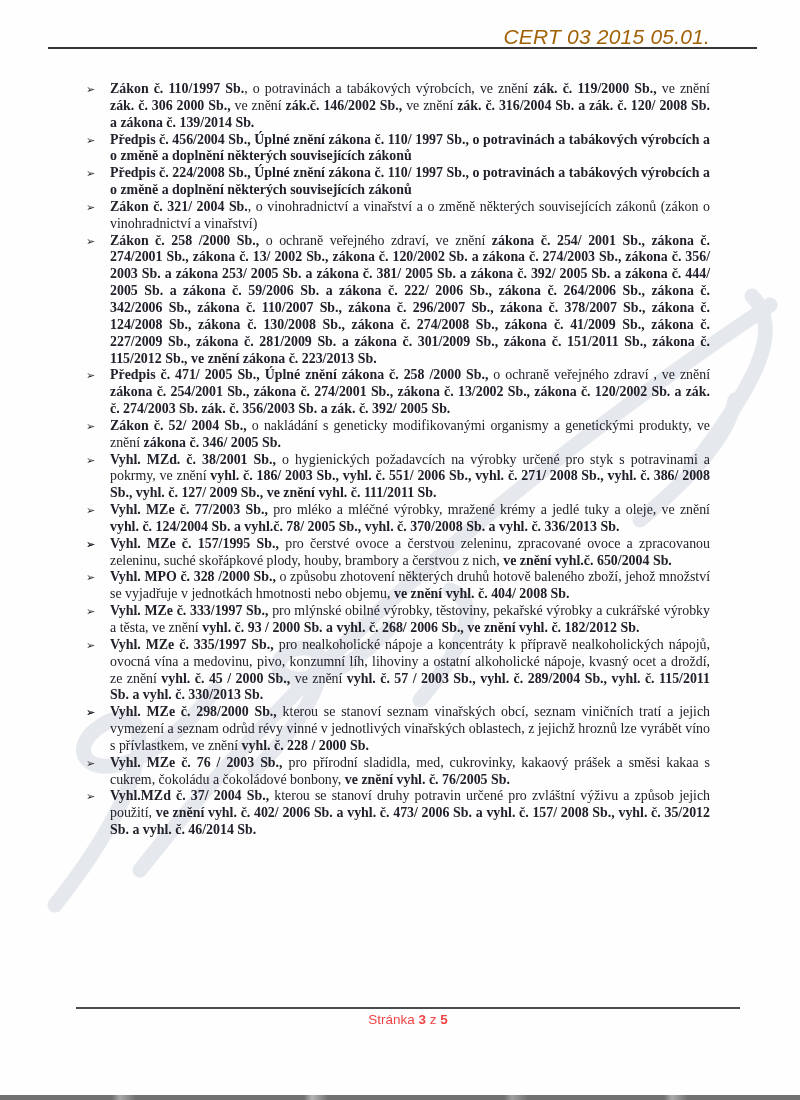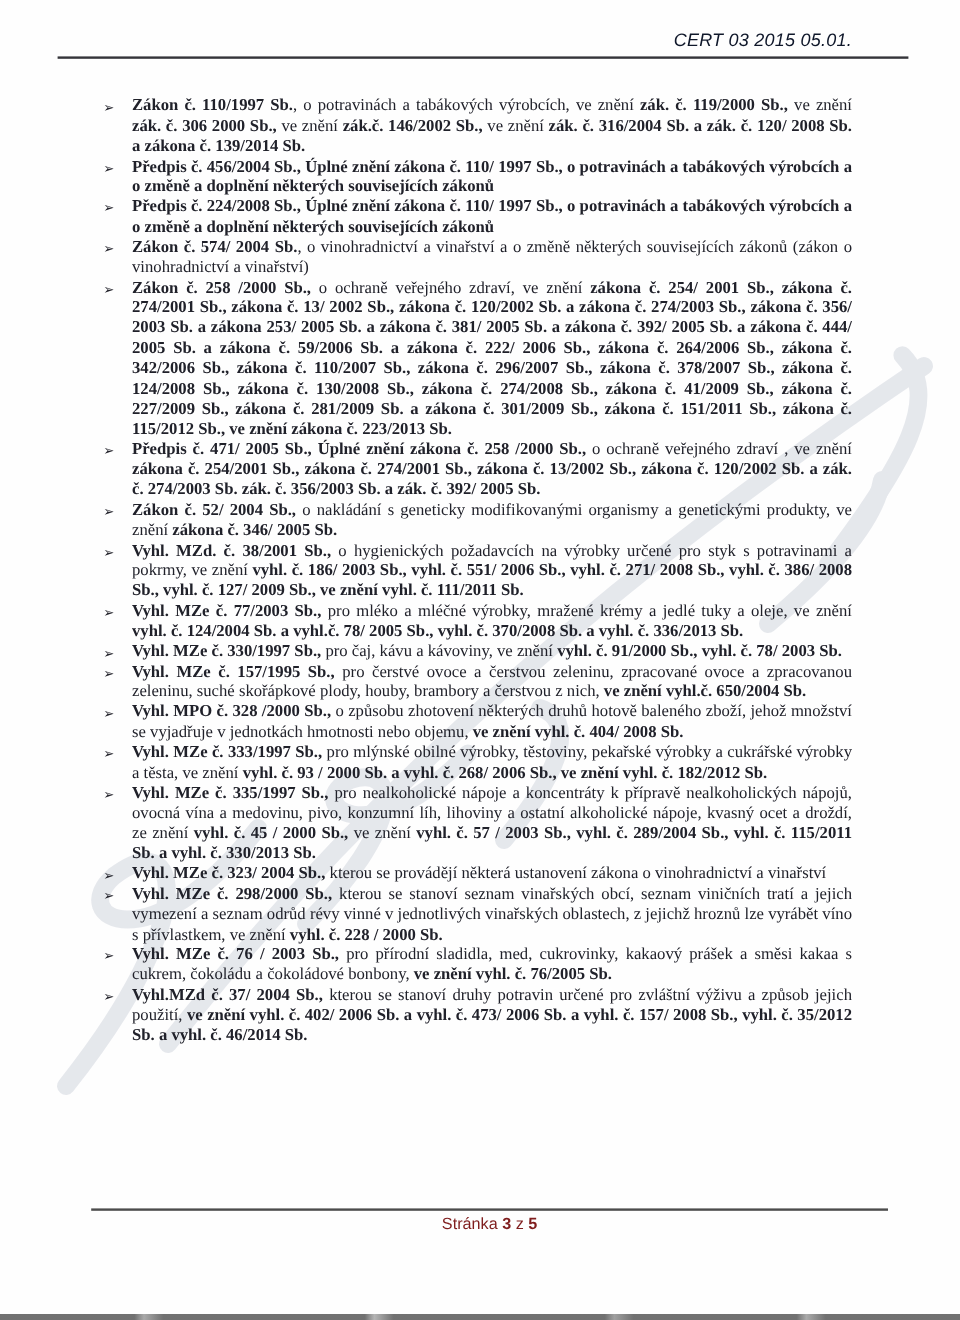--- a/index.html
+++ b/index.html
@@ -17,23 +17,23 @@
     font-family:"Liberation Serif", serif;
     color:var(--text);
   }
   .watermark{
     position:absolute;inset:0;z-index:0;pointer-events:none;
   }
   .header-code{
     position:absolute;top:25px;right:90px;z-index:2;
     font-family:"Liberation Sans", sans-serif;
     font-style:italic;
-    font-size:15px;
+    font-size:21px;
     letter-spacing:.2px;
-    color:#0f172a;
+    color:#a16207;
   }
   .header-rule{
     position:absolute;top:47px;left:48px;width:709px;height:2px;
     background:var(--rule);z-index:2;
   }
   .law-list{
     position:absolute;top:81px;left:110px;width:600px;z-index:1;
     font-size:13.9px;line-height:16.85px;
   }
   .item{
@@ -48,21 +48,21 @@
     font-size:11px;color:#24242c;
   }
   .footer-rule{
     position:absolute;top:1007px;left:76px;width:664px;height:1.5px;
     background:#4c4c4c;z-index:2;
   }
   .footer{
     position:absolute;top:1012px;left:76px;width:664px;z-index:2;
     text-align:center;
     font-family:"Liberation Sans", sans-serif;
-    font-size:13.5px;color:#7f1d1d;
+    font-size:13.5px;color:#ef4444;
   }
   .footer b{font-weight:bold;}
   .scan-strip{
     position:absolute;bottom:0;left:0;width:100%;height:5px;z-index:3;
     background:linear-gradient(90deg,
       var(--strip) 0%, var(--strip) 14%, #9a9a9a 15%, var(--strip) 17%,
       var(--strip) 38%, #a8a8a8 39%, var(--strip) 41%,
       var(--strip) 63%, #8f8f8f 64%, var(--strip) 66%,
       var(--strip) 83%, #9c9c9c 84%, var(--strip) 86%, var(--strip) 100%);
     opacity:.85;
@@ -85,32 +85,32 @@
   </svg>
 
   <div class="header-code">CERT 03 2015 05.01.</div>
 
   <div class="header-rule"></div>
 
   <div class="law-list">
       <div class="item"><span class="bullet">➢</span><span><b>Zákon č. 110/1997 Sb.</b><span>, o potravinách a tabákových výrobcích, ve znění </span><b>zák. č. 119/2000 Sb.,</b><span> ve znění </span><b>zák. č. 306 2000 Sb.,</b><span> ve znění </span><b>zák.č. 146/2002 Sb.,</b><span> ve znění </span><b>zák. č. 316/2004 Sb. a zák. č. 120/ 2008 Sb. a zákona č. 139/2014 Sb.</b></span></div>
       <div class="item"><span class="bullet">➢</span><span><b>Předpis č. 456/2004 Sb., Úplné znění zákona č. 110/ 1997 Sb., o potravinách a tabákových výrobcích a o změně a doplnění některých souvisejících zákonů</b></span></div>
       <div class="item"><span class="bullet">➢</span><span><b>Předpis č. 224/2008 Sb., Úplné znění zákona č. 110/ 1997 Sb., o potravinách a tabákových výrobcích a o změně a doplnění některých souvisejících zákonů</b></span></div>
-      <div class="item"><span class="bullet">➢</span><span><b>Zákon č. 574/ 2004 Sb.</b><span>, o vinohradnictví a vinařství a o změně některých souvisejících zákonů (zákon o vinohradnictví a vinařství)</span></span></div>
+      <div class="item"><span class="bullet">➢</span><span><b>Zákon č. 321/ 2004 Sb.</b><span>, o vinohradnictví a vinařství a o změně některých souvisejících zákonů (zákon o vinohradnictví a vinařství)</span></span></div>
       <div class="item"><span class="bullet">➢</span><span><b>Zákon č. 258 /2000 Sb.,</b><span> o ochraně veřejného zdraví, ve znění </span><b>zákona č. 254/ 2001 Sb., zákona č. 274/2001 Sb., zákona č. 13/ 2002 Sb., zákona č. 120/2002 Sb. a zákona č. 274/2003 Sb., zákona č. 356/ 2003 Sb. a zákona 253/ 2005 Sb. a zákona č. 381/ 2005 Sb. a zákona č. 392/ 2005 Sb. a zákona č. 444/ 2005 Sb. a zákona č. 59/2006 Sb. a zákona č. 222/ 2006 Sb., zákona č. 264/2006 Sb., zákona č. 342/2006 Sb., zákona č. 110/2007 Sb., zákona č. 296/2007 Sb., zákona č. 378/2007 Sb., zákona č. 124/2008 Sb., zákona č. 130/2008 Sb., zákona č. 274/2008 Sb., zákona č. 41/2009 Sb., zákona č. 227/2009 Sb., zákona č. 281/2009 Sb. a zákona č. 301/2009 Sb., zákona č. 151/2011 Sb., zákona č. 115/2012 Sb., ve znění zákona č. 223/2013 Sb.</b></span></div>
       <div class="item"><span class="bullet">➢</span><span><b>Předpis č. 471/ 2005 Sb., Úplné znění zákona č. 258 /2000 Sb.,</b><span> o ochraně veřejného zdraví , ve znění </span><b>zákona č. 254/2001 Sb., zákona č. 274/2001 Sb., zákona č. 13/2002 Sb., zákona č. 120/2002 Sb. a zák. č. 274/2003 Sb.  zák. č. 356/2003 Sb. a zák. č. 392/ 2005 Sb.</b></span></div>
       <div class="item"><span class="bullet">➢</span><span><b>Zákon č. 52/ 2004 Sb.,</b><span> o nakládání s geneticky modifikovanými organismy a genetickými produkty, ve znění </span><b>zákona č. 346/ 2005 Sb.</b></span></div>
       <div class="item"><span class="bullet">➢</span><span><b>Vyhl. MZd. č. 38/2001 Sb.,</b><span> o hygienických požadavcích na výrobky určené pro styk s potravinami a pokrmy, ve znění </span><b>vyhl. č. 186/ 2003 Sb., vyhl. č. 551/ 2006 Sb., vyhl. č. 271/ 2008 Sb., vyhl. č. 386/ 2008 Sb., vyhl. č. 127/ 2009 Sb., ve znění vyhl. č. 111/2011 Sb.</b></span></div>
       <div class="item"><span class="bullet">➢</span><span><b>Vyhl. MZe č. 77/2003 Sb.,</b><span> pro mléko a mléčné výrobky, mražené krémy a jedlé tuky a oleje, ve znění </span><b>vyhl. č. 124/2004 Sb. a vyhl.č. 78/ 2005 Sb., vyhl. č. 370/2008 Sb. a vyhl. č. 336/2013 Sb.</b></span></div>
-      <div class="item"><span class="bullet">➢</span><span><b>Vyhl. MZe č. 330/1997 Sb.,</b><span> pro čaj, kávu a kávoviny, ve znění </span><b>vyhl. č. 91/2000 Sb., vyhl. č. 78/ 2003 Sb.</b></span></div>
+      <div class="item"><span class="bullet">➢</span></div>
       <div class="item"><span class="bullet">➢</span><span><b>Vyhl. MZe č. 157/1995 Sb.,</b><span> pro čerstvé ovoce a čerstvou zeleninu, zpracované ovoce a zpracovanou zeleninu, suché skořápkové plody, houby, brambory a čerstvou z nich, </span><b>ve znění vyhl.č. 650/2004 Sb.</b></span></div>
       <div class="item"><span class="bullet">➢</span><span><b>Vyhl. MPO č. 328 /2000 Sb.,</b><span> o způsobu zhotovení některých druhů hotově baleného zboží, jehož množství se vyjadřuje v jednotkách hmotnosti nebo objemu, </span><b>ve znění vyhl. č. 404/ 2008 Sb.</b></span></div>
       <div class="item"><span class="bullet">➢</span><span><b>Vyhl. MZe č. 333/1997 Sb.,</b><span> pro mlýnské obilné výrobky, těstoviny, pekařské výrobky a cukrářské výrobky a těsta, ve znění </span><b>vyhl. č. 93 / 2000 Sb. a vyhl. č. 268/ 2006 Sb., ve znění vyhl. č. 182/2012 Sb.</b></span></div>
       <div class="item"><span class="bullet">➢</span><span><b>Vyhl. MZe č. 335/1997 Sb.,</b><span> pro nealkoholické nápoje a koncentráty k přípravě nealkoholických nápojů, ovocná vína a medovinu, pivo, konzumní líh, lihoviny a ostatní alkoholické nápoje, kvasný ocet a droždí, ze znění </span><b>vyhl. č. 45 / 2000 Sb.,</b><span> ve znění </span><b>vyhl. č. 57 / 2003 Sb., vyhl. č. 289/2004 Sb., vyhl. č. 115/2011 Sb. a vyhl. č. 330/2013 Sb.</b></span></div>
-      <div class="item"><span class="bullet">➢</span><span><b>Vyhl. MZe č. 323/ 2004 Sb.,</b><span> kterou se provádějí některá ustanovení zákona o vinohradnictví a vinařství</span></span></div>
+      <div class="item"><span class="bullet">➢</span></div>
       <div class="item"><span class="bullet">➢</span><span><b>Vyhl. MZe č. 298/2000 Sb.,</b><span> kterou se stanoví seznam vinařských obcí, seznam viničních tratí a jejich vymezení a seznam odrůd révy vinné v jednotlivých vinařských oblastech, z jejichž hroznů lze vyrábět víno s přívlastkem, ve znění </span><b>vyhl. č. 228 / 2000 Sb.</b></span></div>
       <div class="item"><span class="bullet">➢</span><span><b>Vyhl. MZe č. 76 / 2003 Sb.,</b><span> pro přírodní sladidla, med, cukrovinky, kakaový prášek a směsi kakaa s cukrem, čokoládu a čokoládové bonbony, </span><b>ve znění vyhl. č. 76/2005 Sb.</b></span></div>
       <div class="item"><span class="bullet">➢</span><span><b>Vyhl.MZd č. 37/ 2004 Sb.,</b><span> kterou se stanoví druhy potravin určené pro zvláštní výživu a způsob jejich použití, </span><b>ve znění vyhl. č. 402/ 2006 Sb. a vyhl. č. 473/ 2006 Sb. a vyhl. č. 157/ 2008 Sb., vyhl. č. 35/2012 Sb. a vyhl. č. 46/2014 Sb.</b></span></div>
     </div>
 
   <div class="footer-rule"></div>
 
   <div class="footer">
     <span>Stránka</span>
     <b>3</b>

